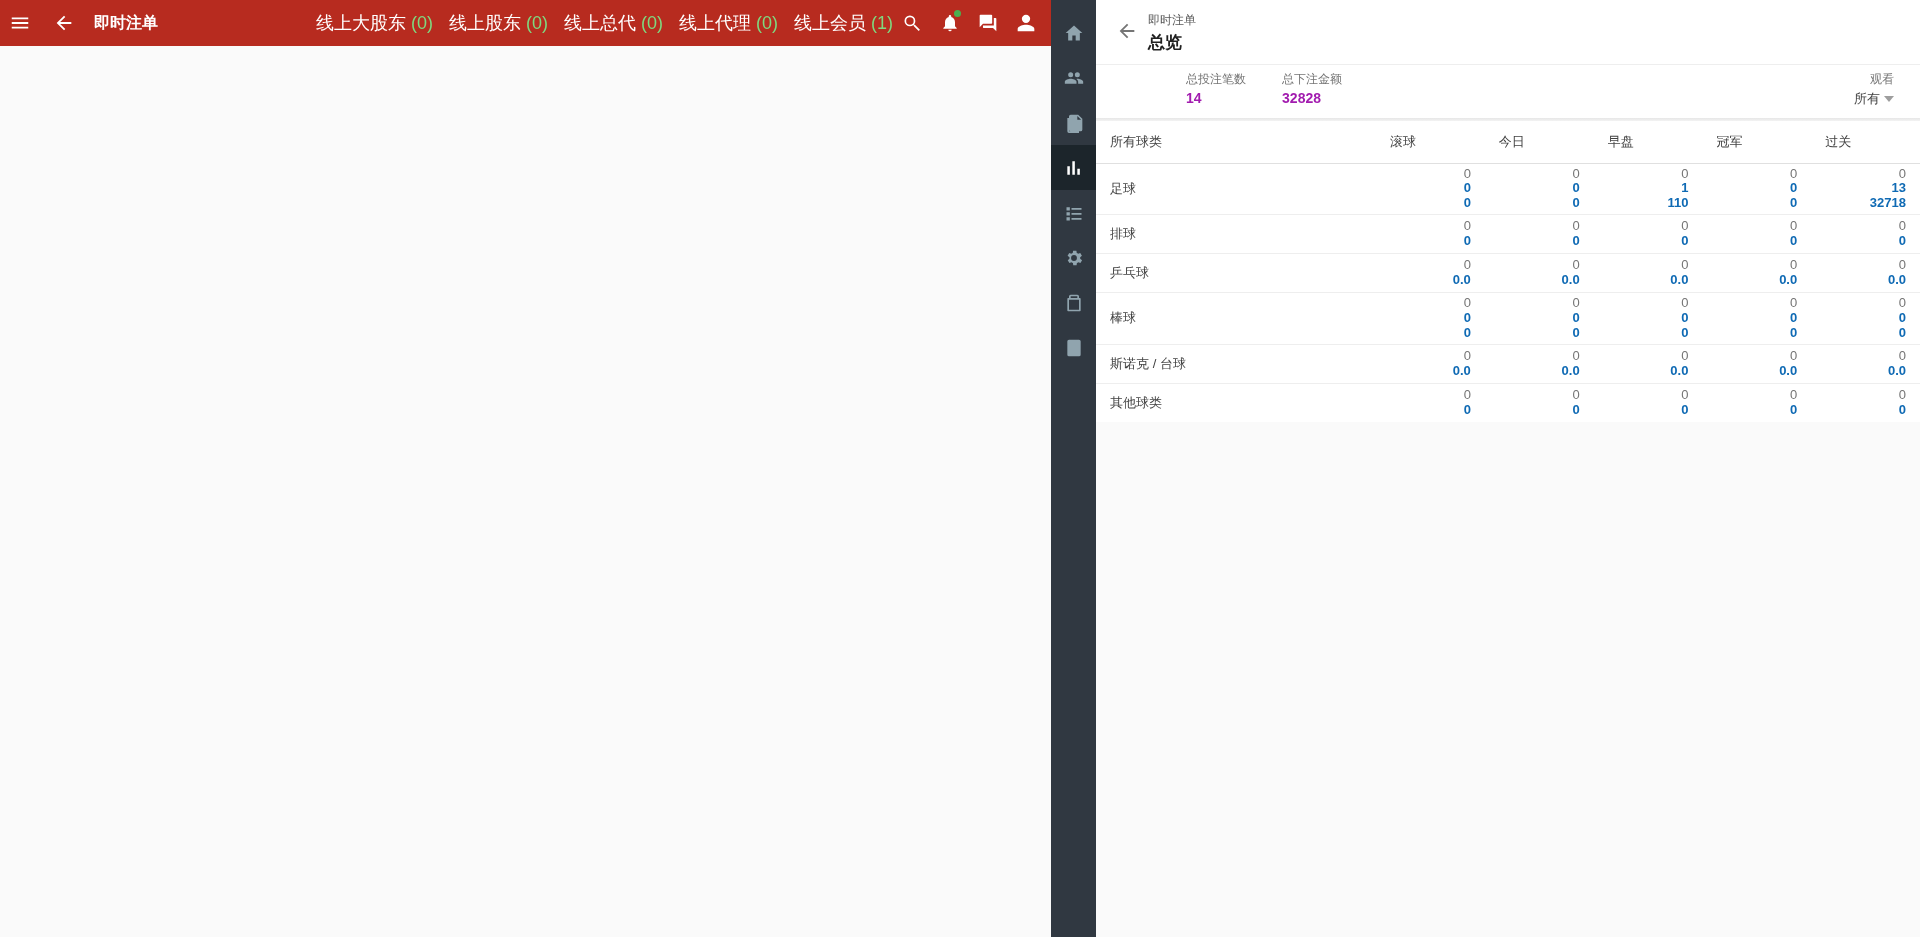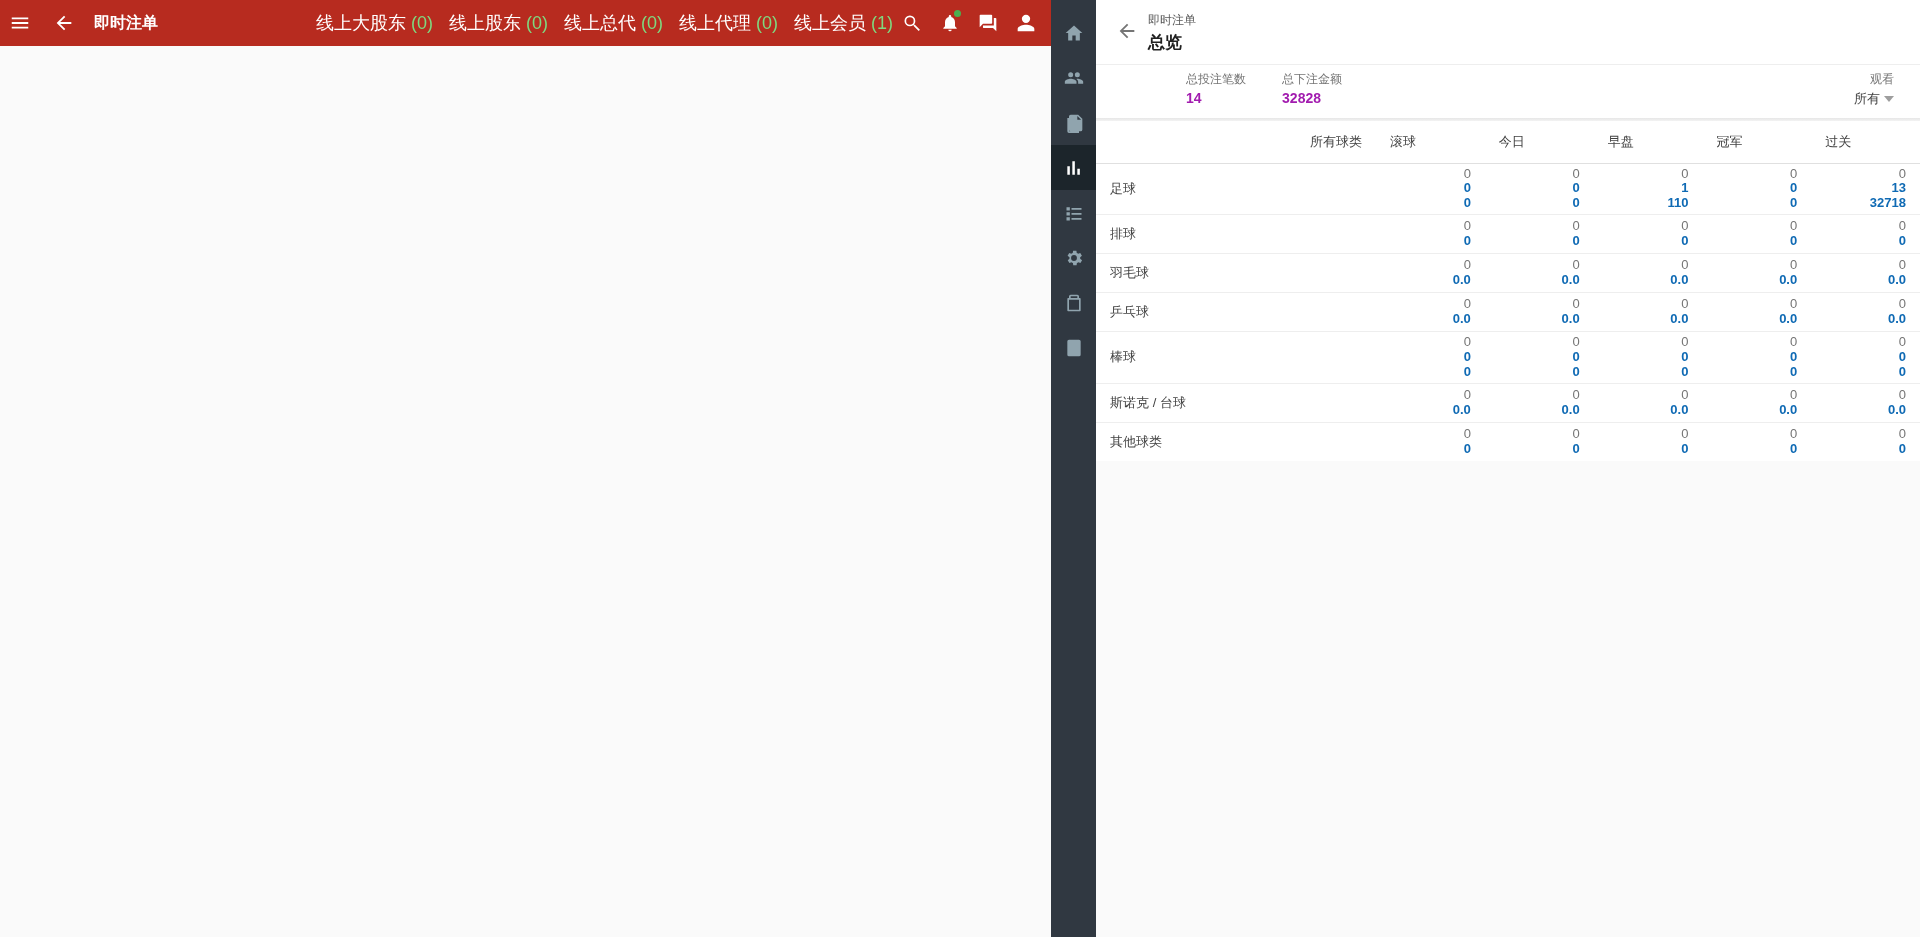--- a/index.html
+++ b/index.html
@@ -58,21 +58,21 @@
   .view-label { font-size: 12px; color: #757575; }
   .view-value-row { display: flex; align-items: center; gap: 4px; font-size: 13px; color: #424242; margin-top: 2px; }
   .view-value-row svg { width: 10px; height: 10px; fill: #9e9e9e; }
   .thin-divider { height: 3px; background: linear-gradient(#e6e6e6, #f3f3f3); }
 
   
   .table-wrap { background: #fff; }
   .tbl { width: 100%; border-collapse: collapse; table-layout: fixed; }
   .tbl th, .tbl td { padding: 0 14px; font-size: 13px; }
   .tbl thead th { text-align: left; height: 42px; color: #424242; font-weight: 400; border-bottom: 1px solid #e0e0e0; }
-  .tbl thead th:first-child { text-align: right; }
+  .tbl thead th:first-child { text-align: left; }
 
   .tbl tbody tr { border-bottom: 1px solid #eeeeee; }
   .tbl tbody tr:last-child { border-bottom: none; }
 
   .row-name { text-align: left; color: #424242; font-size: 13px; vertical-align: middle; padding-left: 14px; }
 
   
   tr.total-row { background: #7a8e9b; color: #fff; }
   tr.total-row td { color: #fff; }
 
@@ -309,43 +309,20 @@
                 <td class="cell-stack two">
                   <div class="v1">0</div>
                   <div class="v2">0</div>
                 </td>
                 <td class="cell-stack two">
                   <div class="v1">0</div>
                   <div class="v2">0</div>
                 </td>
               </tr>
               <tr class="data-row">
-                <td class="row-name">羽毛球</td>
-                <td class="cell-stack two">
-                  <div class="v1">0</div>
-                  <div class="v2">0.0</div>
-                </td>
-                <td class="cell-stack two">
-                  <div class="v1">0</div>
-                  <div class="v2">0.0</div>
-                </td>
-                <td class="cell-stack two">
-                  <div class="v1">0</div>
-                  <div class="v2">0.0</div>
-                </td>
-                <td class="cell-stack two">
-                  <div class="v1">0</div>
-                  <div class="v2">0.0</div>
-                </td>
-                <td class="cell-stack two">
-                  <div class="v1">0</div>
-                  <div class="v2">0.0</div>
-                </td>
-              </tr>
-              <tr class="data-row">
                 <td class="row-name">乒乓球</td>
                 <td class="cell-stack two">
                   <div class="v1">0</div>
                   <div class="v2">0.0</div>
                 </td>
                 <td class="cell-stack two">
                   <div class="v1">0</div>
                   <div class="v2">0.0</div>
                 </td>
                 <td class="cell-stack two">

